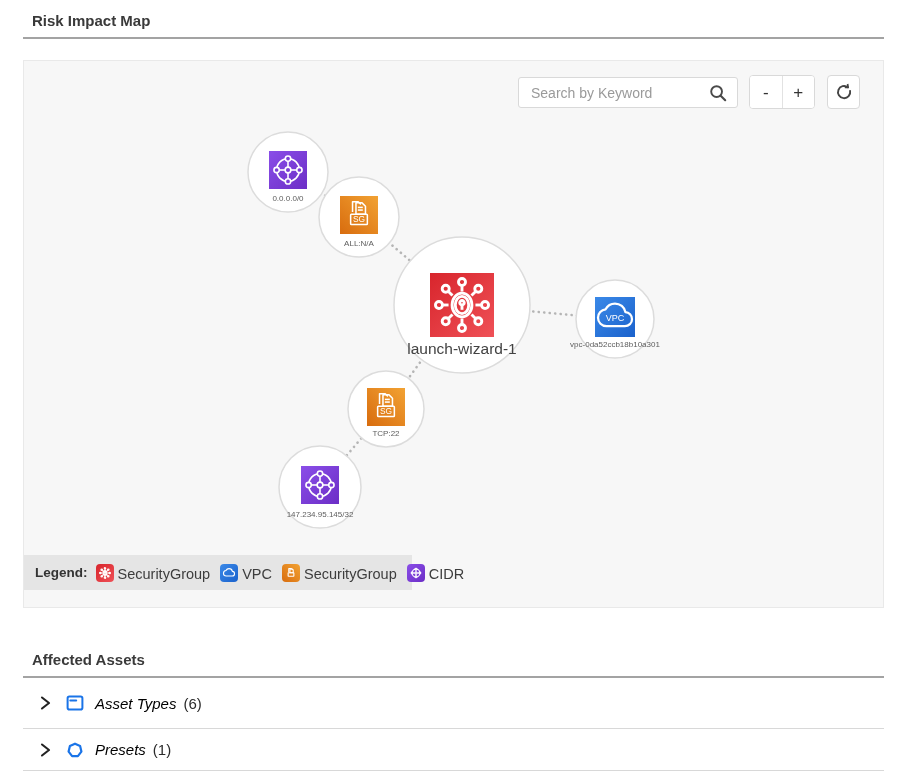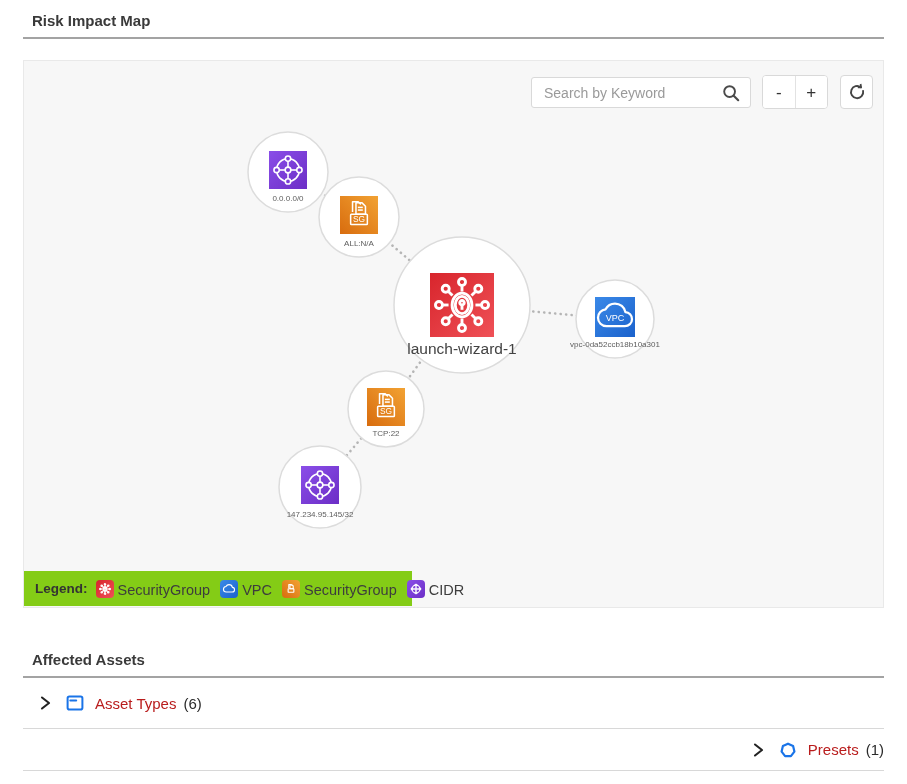--- a/index.html
+++ b/index.html
@@ -14,21 +14,21 @@
   }
   .rule { height:2px; background:#a3a3a3; }
 
   
   .map {
     position:relative; margin-top:21px; height:548px;
     background:#f7f7f7; border:1px solid #e9e9e9;
   }
   #graph { position:absolute; left:0; top:0; }
 
-  .toolbar { position:absolute; right:10px; top:14px; display:flex; align-items:flex-start; }
+  .toolbar { position:absolute; right:23px; top:14px; display:flex; align-items:flex-start; }
   .searchbox {
     position:relative; width:220px; height:31px; margin-top:2px; margin-right:11px;
     background:#fff; border:1px solid #d9d9d9; border-radius:3px;
   }
   .searchbox input {
     width:100%; height:100%; border:none; outline:none; background:transparent;
     padding:0 32px 0 12px; font-size:14px; color:#444;
     font-family:"Liberation Sans", sans-serif;
   }
   .searchbox input::placeholder { color:#9a9a9a; }
@@ -42,45 +42,45 @@
     flex:1; border:none; background:#fff; font-size:17px; color:#333; cursor:pointer;
     font-family:"Liberation Sans", sans-serif; padding:0; line-height:1;
   }
   .zoomgrp button:first-child { border-right:1px solid #e2e2e2; }
   .refreshbtn {
     width:33px; height:34px; background:#fff; border:1px solid #d9d9d9; border-radius:4px;
     cursor:pointer; display:flex; align-items:center; justify-content:center; padding:0;
   }
 
   .legend {
-    position:absolute; left:0; bottom:1px; width:388px; height:35px; background:#84cc16;
+    position:absolute; left:0; bottom:17px; width:388px; height:35px; background:#e5e5e5;
     display:flex; align-items:center; padding-left:11px; font-size:14.5px; color:#3d3d3d;
   }
   .legend .ltitle { font-weight:700; font-size:13.5px; margin-right:8px; color:#333; }
   .litem { display:flex; align-items:flex-end; margin-right:10px; }
   .licon {
     width:18px; height:18px; border-radius:4px; margin-right:4px;
     display:flex; align-items:center; justify-content:center;
   }
   .ic-SecurityGroup  { background:linear-gradient(135deg,#d8252c,#ef5157); }
   .ic-VPC            { background:linear-gradient(135deg,#3a89e8,#1b62cc); }
   .ic-SGRuleProtocol { background:linear-gradient(225deg,#f2a233,#d86c0e); }
   .ic-CIDR           { background:linear-gradient(135deg,#8a4ee8,#6c2ec6); }
 
   
   .assets-title { margin:43px 0 0; padding:0 9px 8px; font-size:15px; font-weight:700; color:#3a3a3a; }
   .arow {
     display:flex; align-items:center; padding-left:15px; cursor:pointer;
     border-bottom:1px solid #d8d8d8; background:#fff;
   }
   .arow.r1 { height:51px; }
-  .arow.r2 { height:42px;justify-content:flex-end; }
+  .arow.r2 { height:42px; }
   .arow .chev { margin-right:13px; display:block; }
   .arow .ricon { margin-right:10px; display:block; }
-  .alabel { font-size:15px; color:#b91c1c; }
+  .alabel { font-size:15px; color:#000000;font-style:italic; }
   .acount { font-size:15px; color:#2b2b2b; margin-left:7px; }
 </style>
 </head>
 <body>
 
 <div class="wrap">
 
   <h2 class="sec-title">Risk Impact Map</h2>
   <div class="rule"></div>
 

